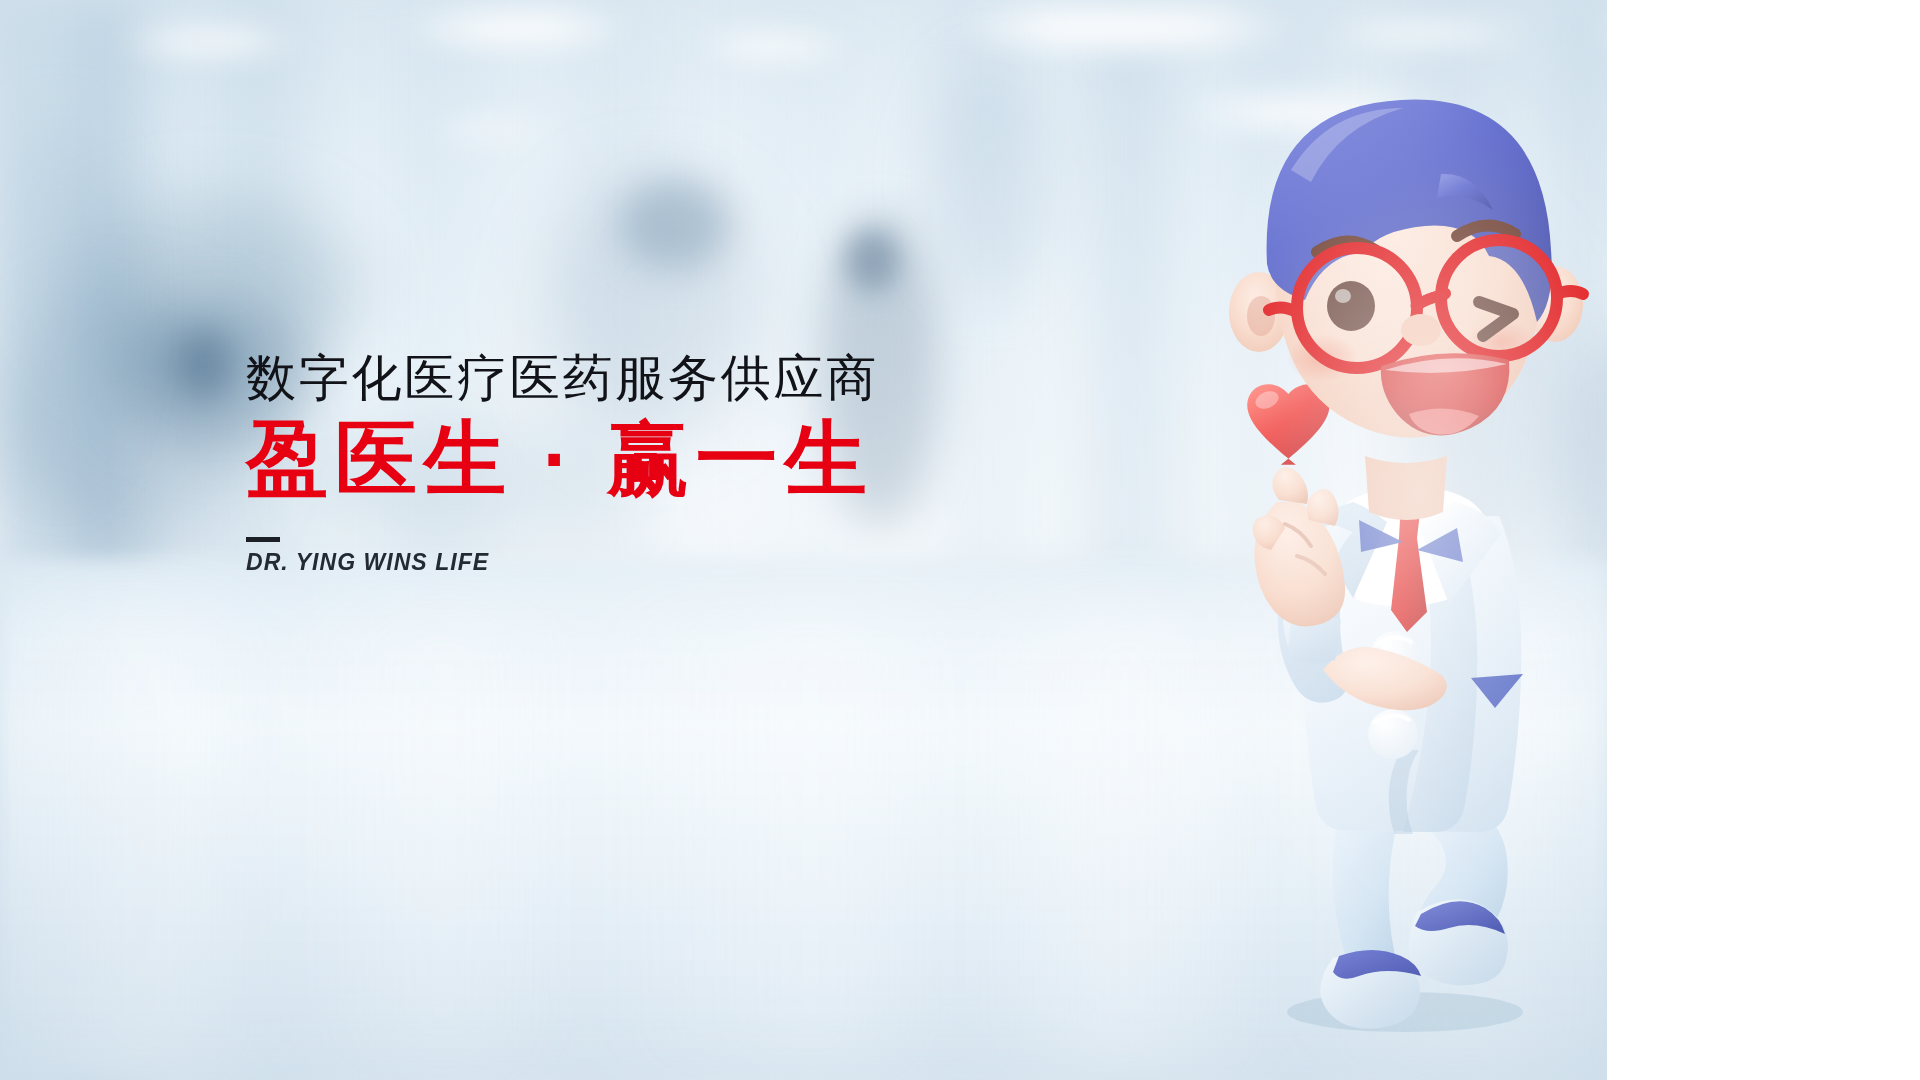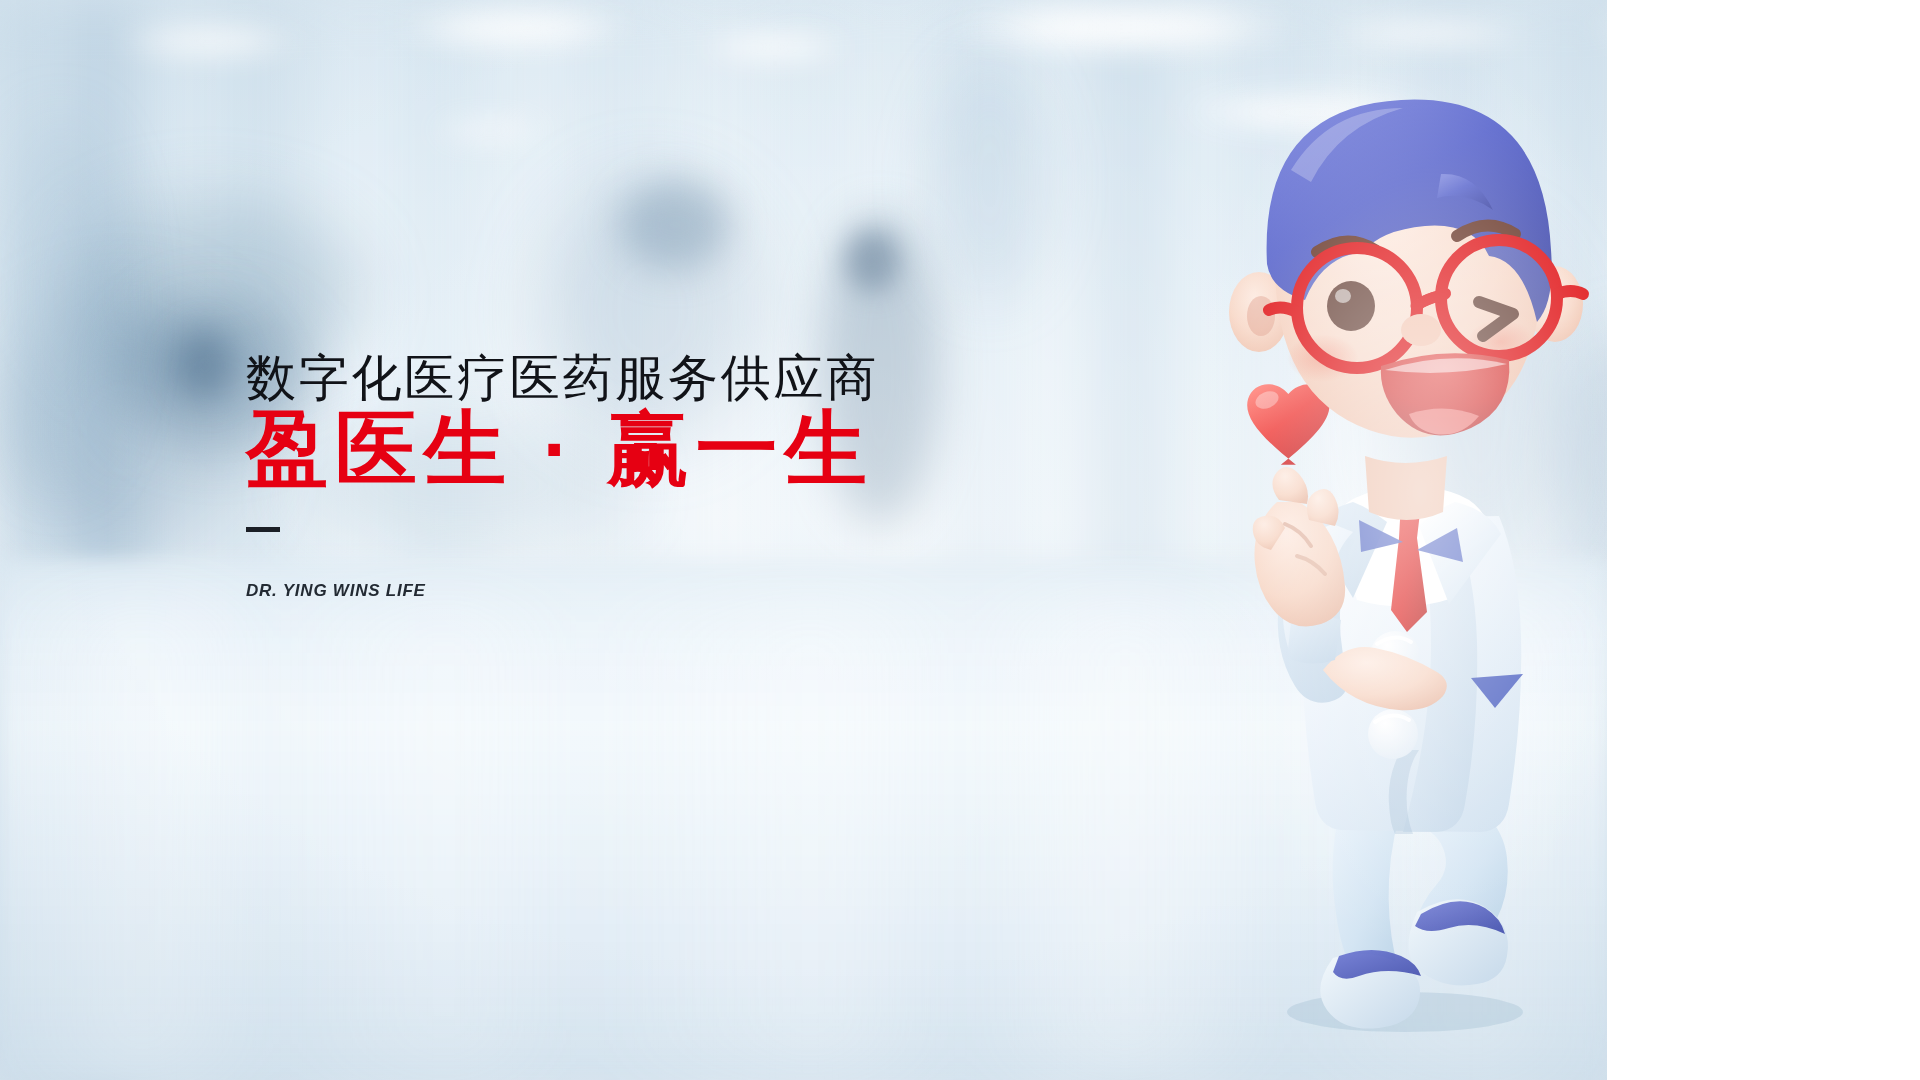--- a/index.html
+++ b/index.html
@@ -134,38 +134,37 @@
   }
   .eyebrow{
     font-size:50px;
     line-height:1.05;
     letter-spacing:.055em;
     color:#111318;
     font-weight:400;
     white-space:nowrap;
   }
   .headline{
-    margin-top:0;
+    margin-top:10px;
     font-size:82px;
     line-height:1.08;
     font-weight:700;
     color:#e60012;
     letter-spacing:.085em;
     white-space:nowrap;
   }
   .rule{
     margin-top:34px;
     width:34px;height:5px;
     background:#1b1f26;
   }
   .sub{
-    margin-top:44px;
     font-style:italic;
     font-weight:600;
-    font-size:17px;
+    font-size:23px;
     letter-spacing:.045em;
     color:#232a33;
     line-height:1.78;
     white-space:nowrap;
   }
 
   
   .mascot{
     position:absolute;
     left:1205px; top:50px;

